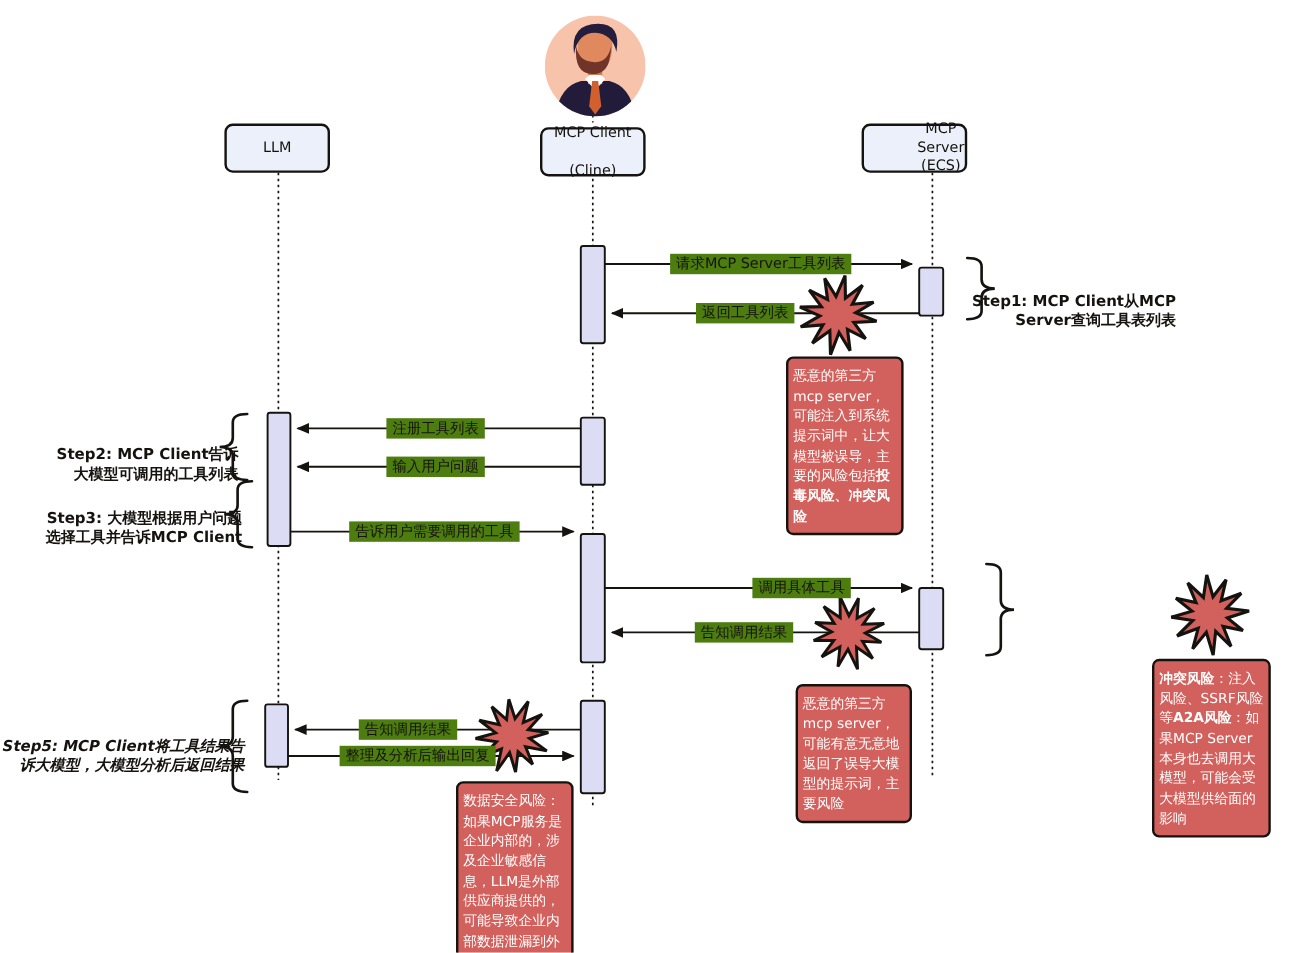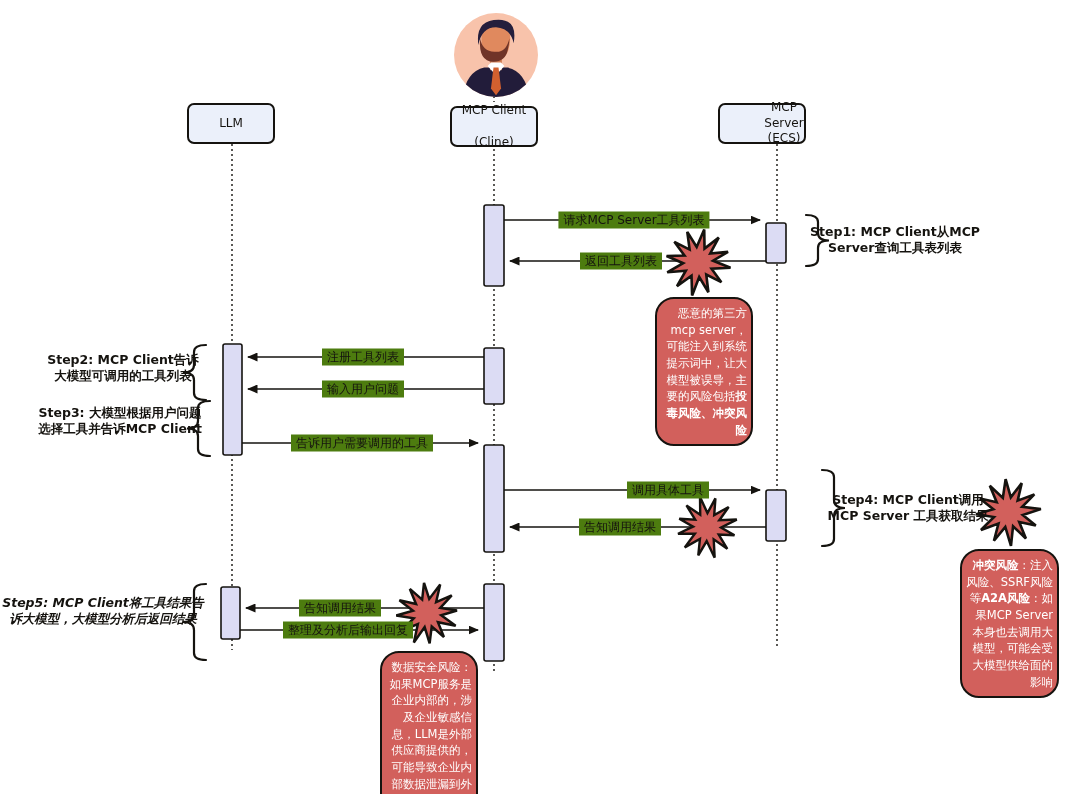--- a/index.html
+++ b/index.html
@@ -12,24 +12,24 @@
   .brace{fill:none;stroke:var(--line-color,#15130f);stroke-width:2.2;stroke-linecap:round;}
   .burst{fill:var(--burst-fill,#d2605c);stroke:var(--line-color,#15130f);stroke-width:2.6;stroke-linejoin:miter;}
   .actor-box{position:absolute;width:88px;height:41px;box-sizing:border-box;
              border:2px solid var(--actor-box-border,#15130f);border-radius:7px;
              background:var(--actor-box-bg,#ebf0fa);
              display:flex;flex-direction:column;align-items:center;justify-content:center;
              font-size:12px;line-height:1.3;text-align:center;}
   .msg{position:absolute;transform:translate(-50%,-50%);background:#4d7c0f;padding:0 5px;
        font-size:12px;white-space:nowrap;}
   .step{position:absolute;transform:translate(-50%,-50%);font-weight:bold;font-size:12.5px;
-        text-align:center;white-space:nowrap;line-height:1.3;}
+        text-align:right;white-space:nowrap;line-height:1.3;margin-top:19px;}
   .risk-box{position:absolute;box-sizing:border-box;
             background:var(--risk-box-bg,#d2605c);border:2px solid var(--risk-box-border,#15130f);
-            border-radius:19px;color:#fff;font-size:11.5px;line-height:1.45;text-align:right;
+            border-radius:6px;color:#fff;font-size:11.5px;line-height:1.45;text-align:left;
             display:flex;align-items:center;justify-content:center;padding:6px 4px;}
   .risk-box b{font-weight:bold;}
   .avatar{position:absolute;left:454px;top:13px;width:84px;height:84px;}
 </style>
 </head>
 <body>
 
 <div class="canvas">
 
   <svg class="linework" viewBox="0 0 1080 794" xmlns="http://www.w3.org/2000/svg">
@@ -132,31 +132,30 @@
     <div>Server查询工具表列表</div>
   </div>
   <div class="step" style="left:123px;top:368px;">
     <div>Step2: MCP Client告诉</div>
     <div>大模型可调用的工具列表</div>
   </div>
   <div class="step" style="left:120px;top:421px;">
     <div>Step3: 大模型根据用户问题</div>
     <div>选择工具并告诉MCP Client</div>
   </div>
-  <div class="step" style="left:908px;top:508px;">
-    <div>Step4: MCP Client调用</div>
-    <div>MCP Server 工具获取结果</div>
-  </div>
   <div class="step" style="left:103px;top:611px;font-style:italic;">
     <div>Step5: MCP Client将工具结果告</div>
     <div>诉大模型，大模型分析后返回结果</div>
   </div>
 
   <div class="risk-box" style="left:655px;top:297px;width:98px;min-height:102px;">
     <div><span>恶意的第三方mcp server，可能注入到系统提示词中，让大模型被误导，主要的风险包括</span><b>投毒风险、冲突风险</b></div>
+  </div>
+  <div class="risk-box" style="left:663px;top:570px;width:97px;min-height:107px;">
+    <div><span>恶意的第三方mcp server，可能有意无意地返回了误导大模型的提示词，主要风险</span></div>
   </div>
   <div class="risk-box" style="left:960px;top:549px;width:99px;min-height:111px;">
     <div><b>冲突风险</b><span>：注入风险、SSRF风险等</span><b>A2A风险</b><span>：如果MCP Server本身也去调用大模型，可能会受大模型供给面的影响</span></div>
   </div>
   <div class="risk-box" style="left:380px;top:651px;width:98px;min-height:124px;">
     <div><span>数据安全风险：如果MCP服务是企业内部的，涉及企业敏感信息，LLM是外部供应商提供的，可能导致企业内部数据泄漏到外部供应商。</span></div>
   </div>
 
 </div>
 

